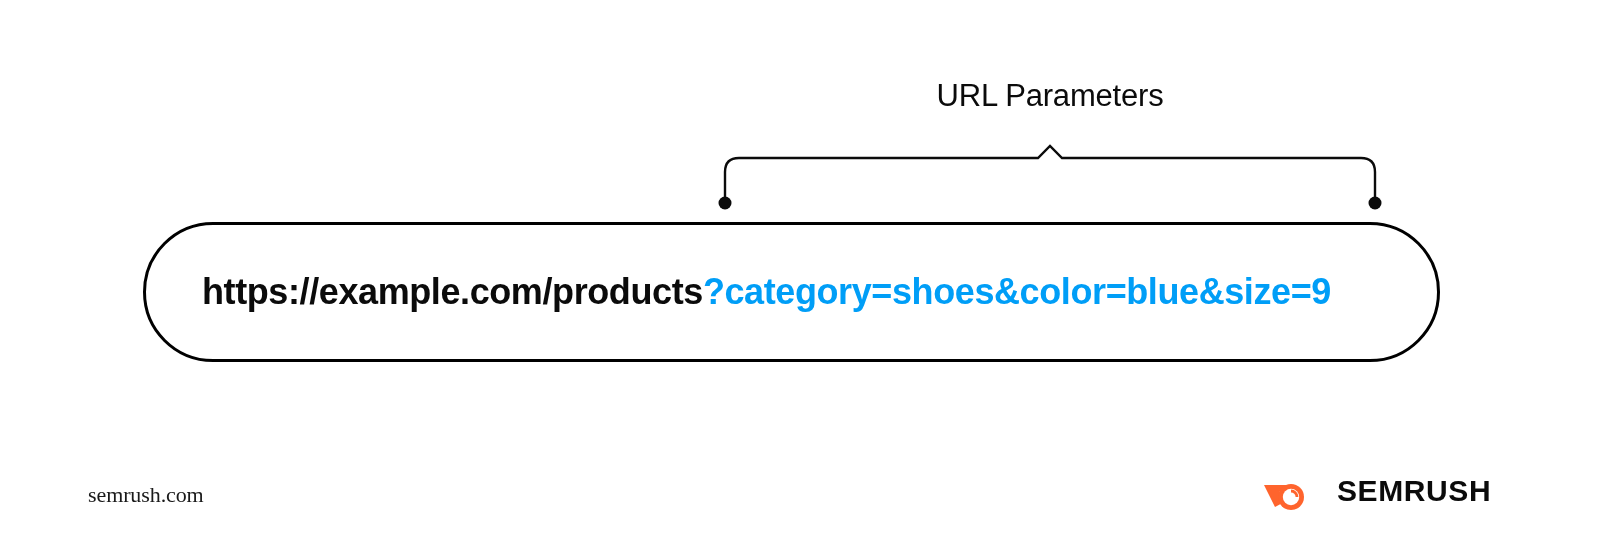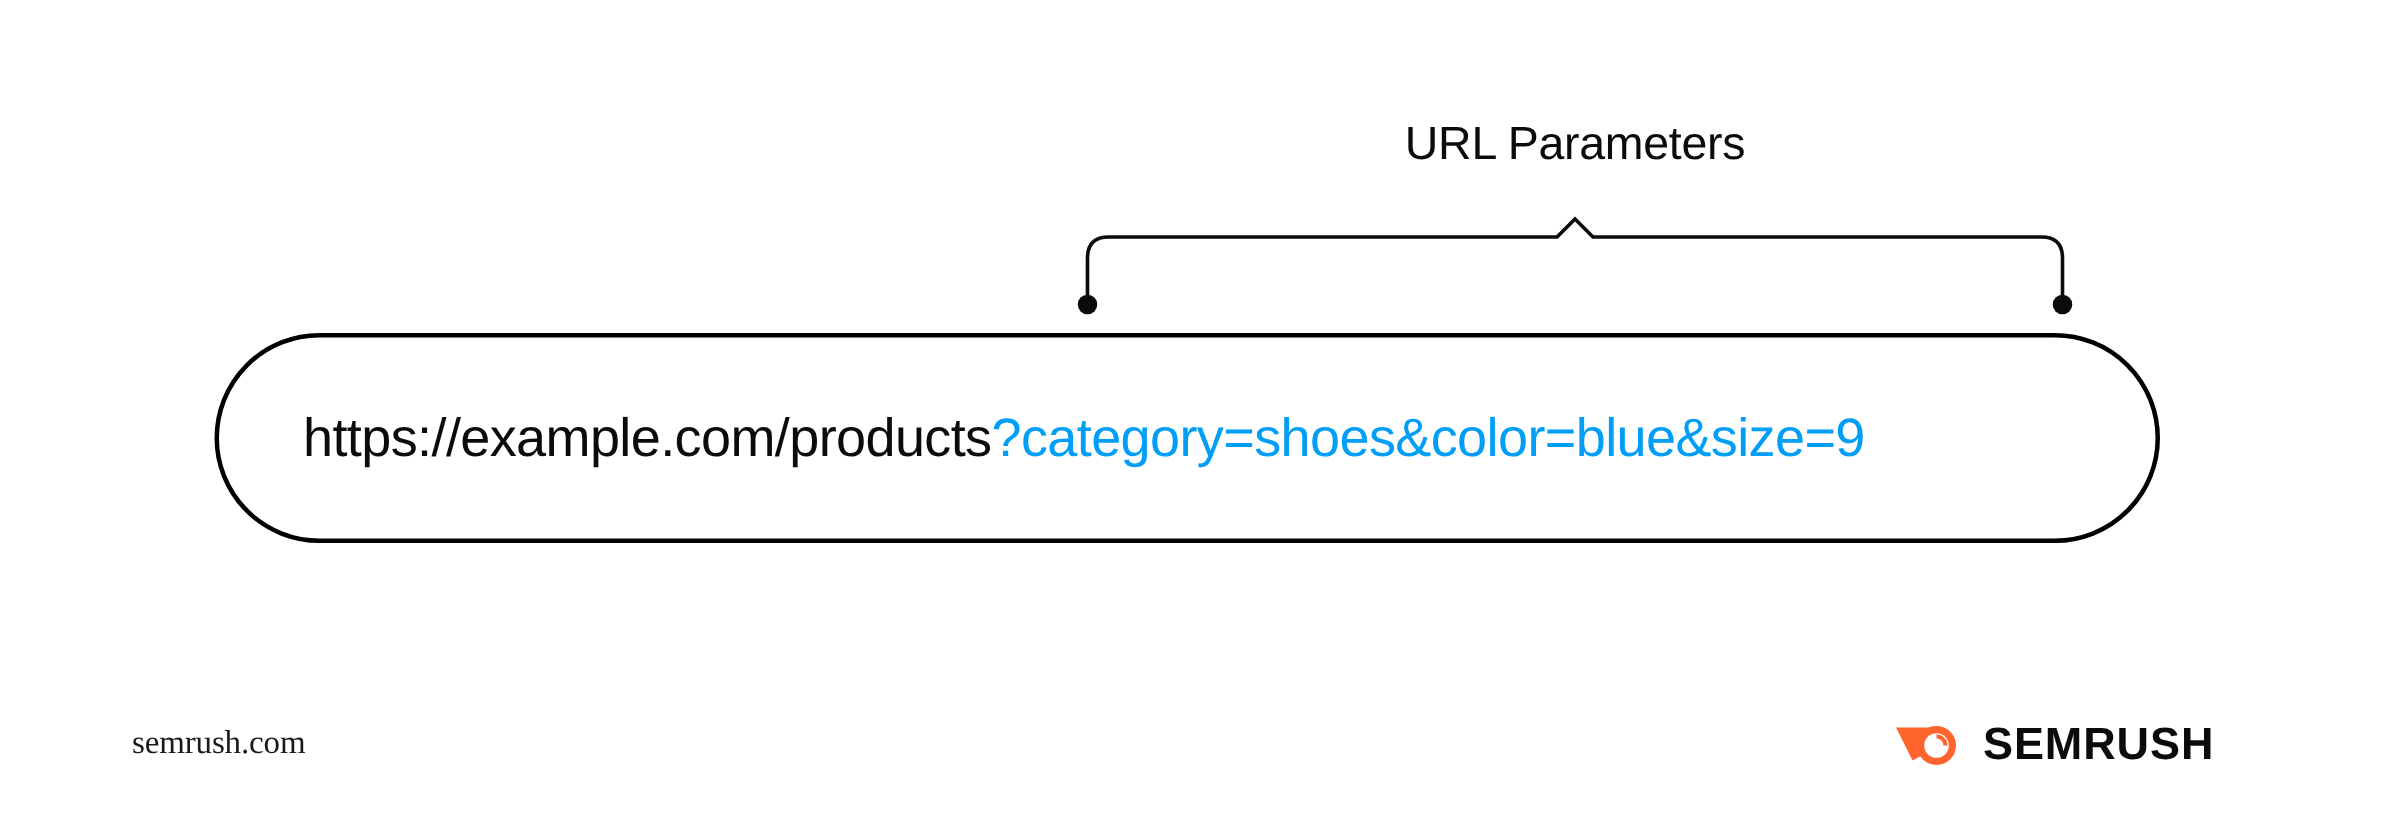--- a/index.html
+++ b/index.html
@@ -50,21 +50,21 @@
     box-sizing: border-box;
     border: 3px solid #000000;
     border-radius: 72px;
     background: #ffffff;
     display: flex;
     align-items: center;
   }
   .url-text {
     margin-left: 56px;
     font-size: 36px;
-    font-weight: 400;
+    font-weight: 700;
     letter-spacing: -0.4px;
     white-space: nowrap;
     line-height: 1;
   }
   .url-base {
     color: #0b0b0b;
   }
   .url-params {
     color: #009ef7;
   }
@@ -79,22 +79,22 @@
     letter-spacing: -0.1px;
     white-space: nowrap;
     font-family: Liberation Serif, serif;
   }
   .brand-logo {
     position: absolute;
     left: 1262px;
     top: 476px;
     height: 42px;
     display: flex;
-    align-items: center;
-    gap: 12px;
+    align-items: flex-start;
+    gap: 27px;
   }
   .brand-mark {
     width: 48px;
     height: 42px;
     display: block;
   }
   .brand-wordmark {
     font-size: 30px;
     font-weight: 700;
     color: #0b0b0b;

